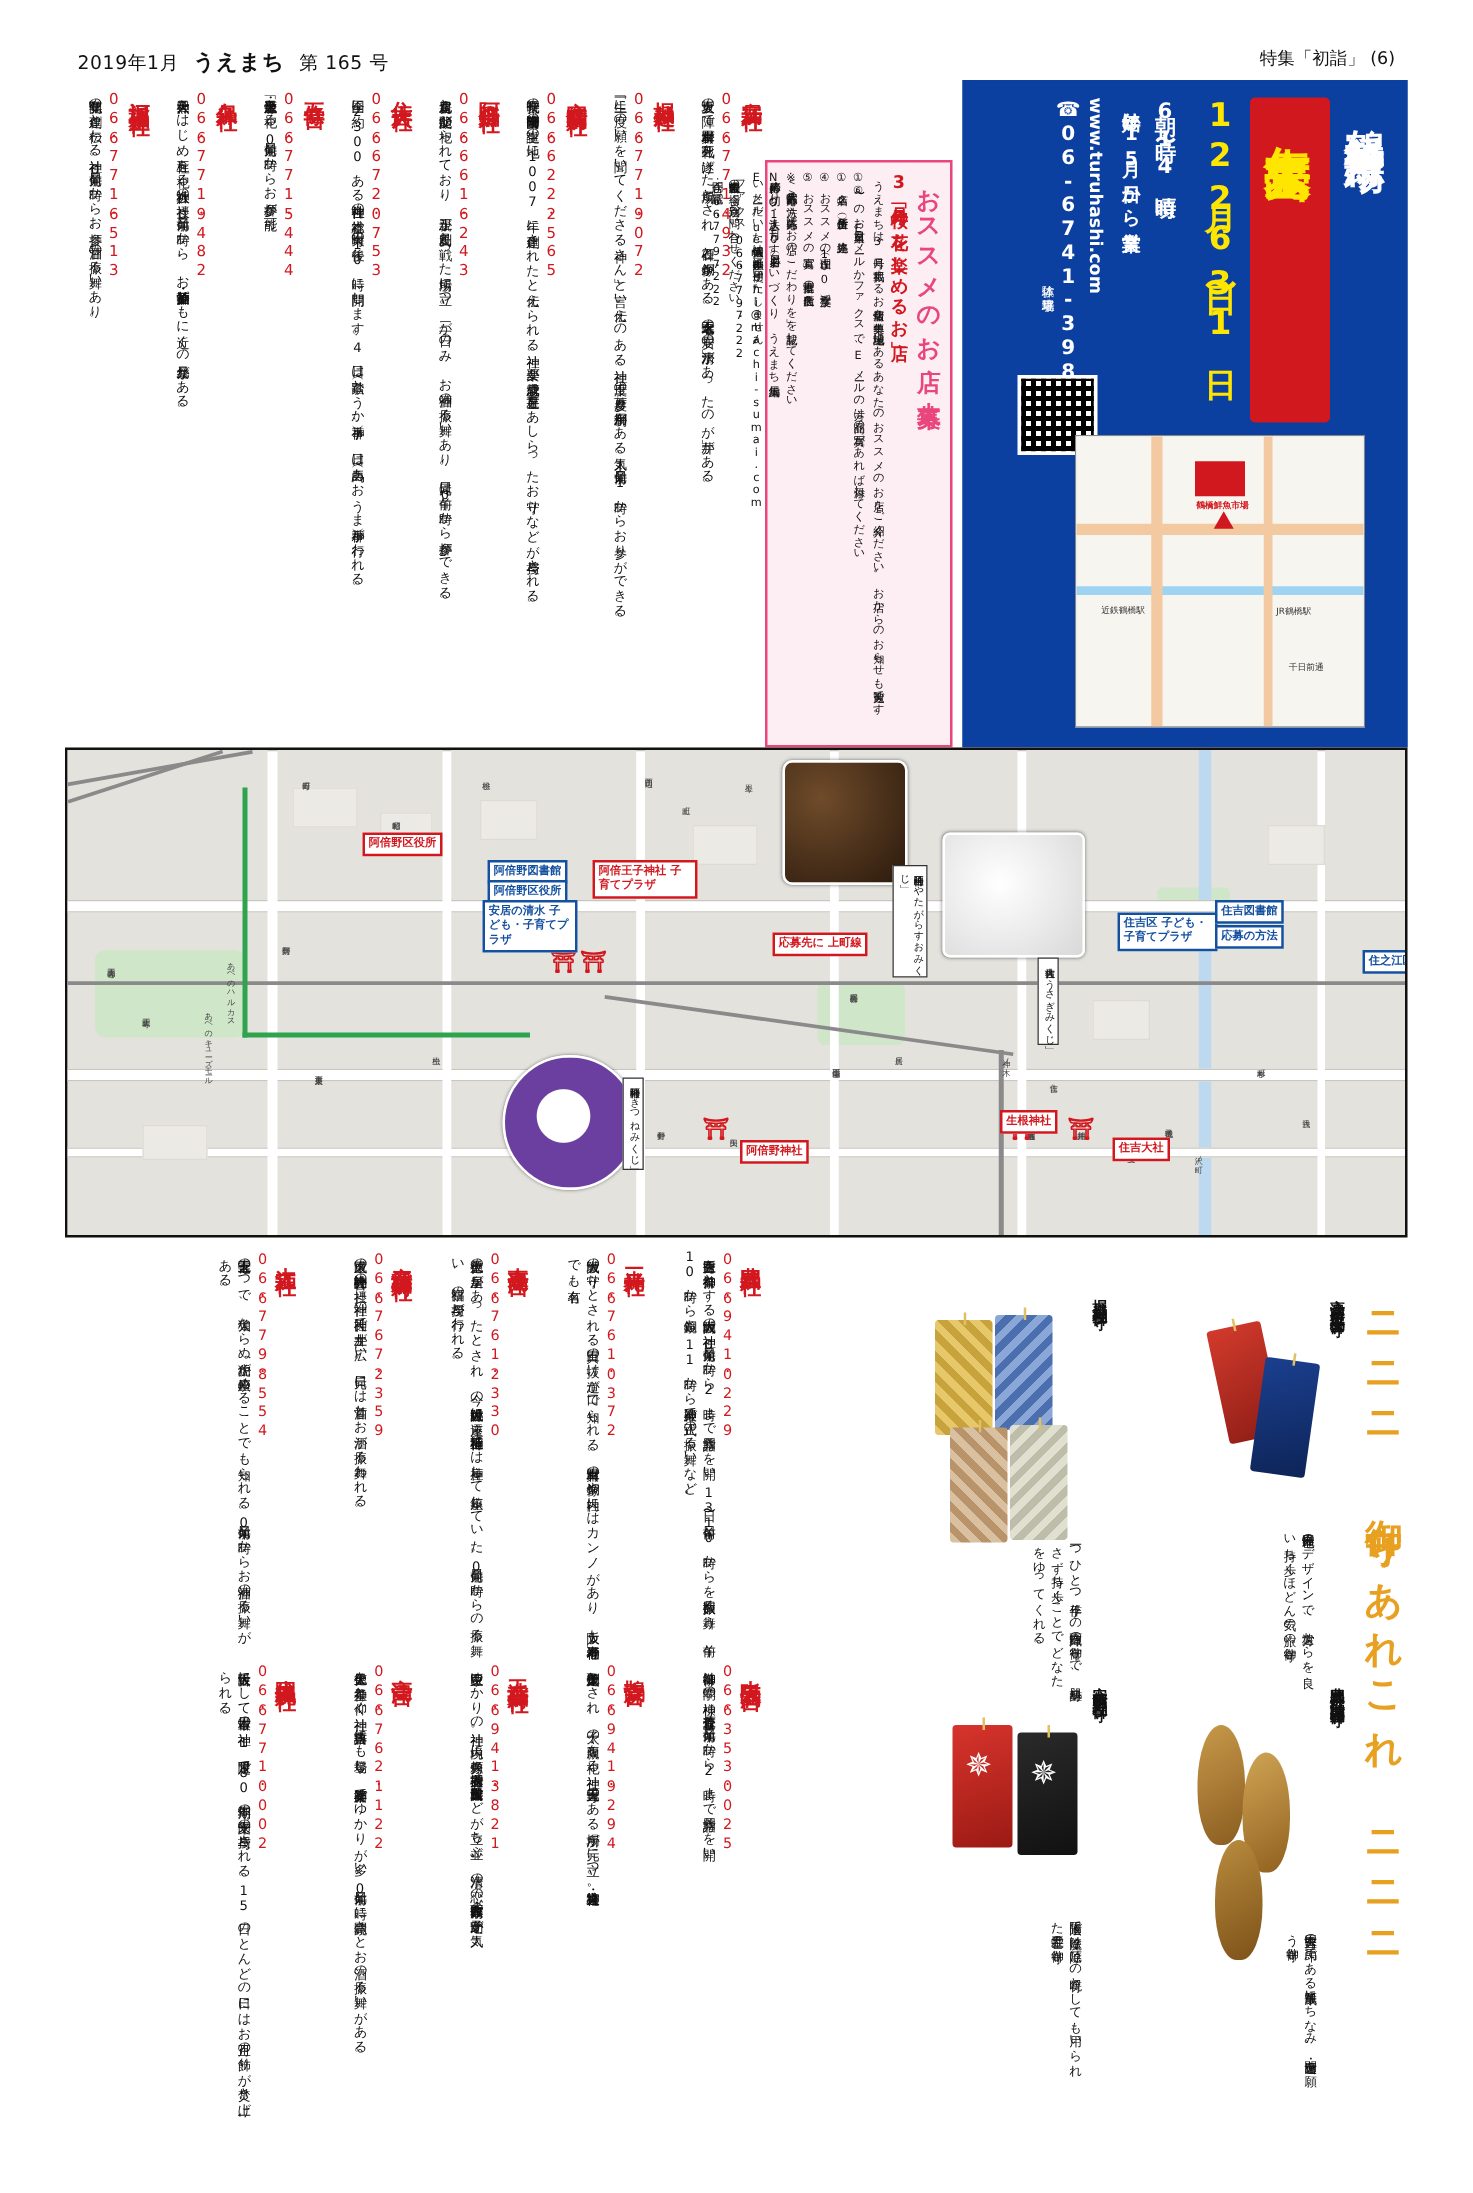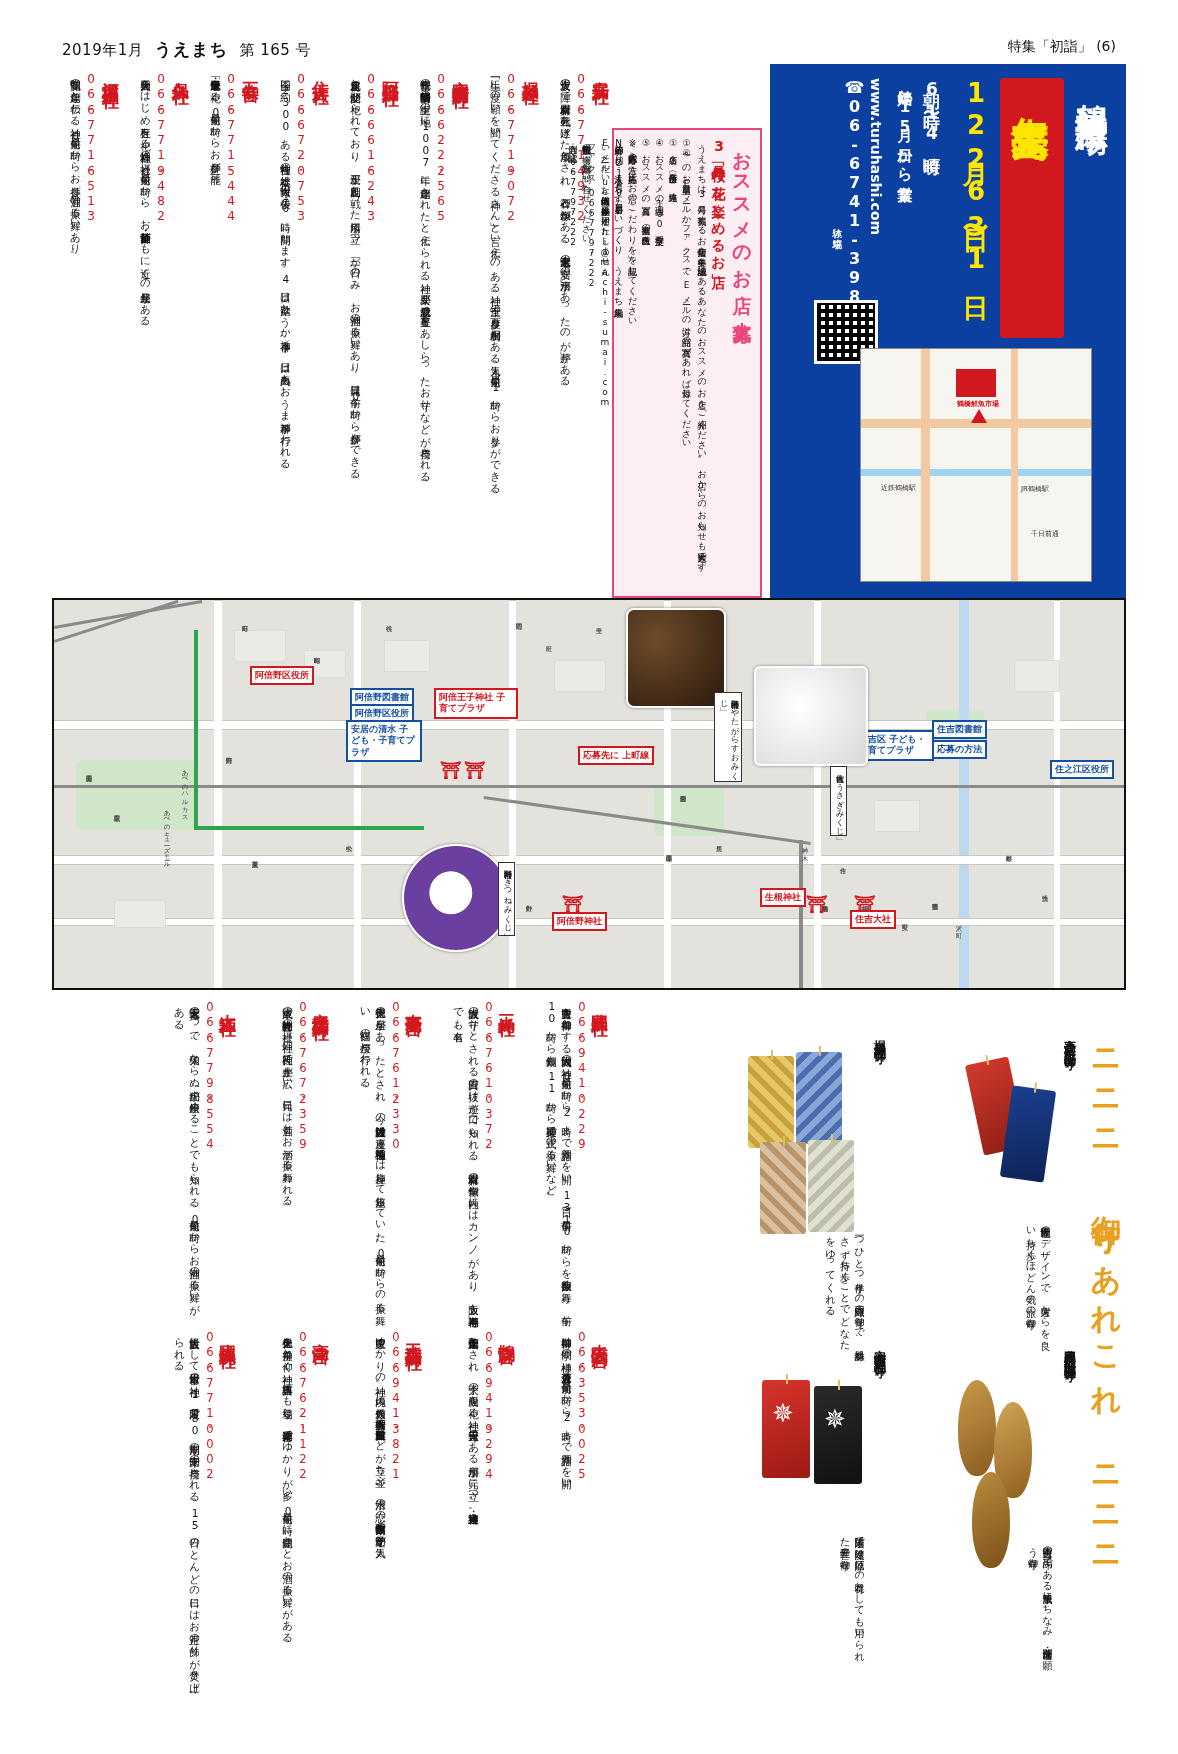--- a/index.html
+++ b/index.html
@@ -87,21 +87,21 @@
   .m-green{background:#cfe6c9;}
   .m-grey{background:#e4e2dd;}
   .m-road{background:#ffffff;border-top:1px solid #c9c6bf;border-bottom:1px solid #c9c6bf;}
   .m-rail{background:#8a8a8a;}
   .m-railg{background:#2ea44f;}
   .m-river{background:#bcd9ef;}
   .m-blk{background:#eceae4;border:1px solid #dedbd4;}
   .m-lbl{font-size:6.5px;color:#444;writing-mode:vertical-rl;text-orientation:upright;}
   .torii{position:absolute;color:#d2181f;font-size:17px;font-weight:bold;line-height:1;}
   .callout{position:absolute;border:2px solid #d2181f;background:#fff;color:#d2181f;
-           font-size:9px;font-weight:bold;padding:2px 3px;line-height:1.25;white-space:nowrap;}
+           font-size:9px;font-weight:bold;padding:2px 3px;line-height:1.25;white-space:nowrap;margin-left:40px;}
   .callout.blue{border-color:#1450a0;color:#1450a0;}
   .photo{position:absolute;border:2px solid #fff;box-shadow:0 0 3px rgba(0,0,0,.5);overflow:hidden;}
   .photo.circ{border-radius:50%;}
   .ph-cap{position:absolute;background:#fff;border:1px solid #333;font-size:8px;
           padding:1px 2px;writing-mode:vertical-rl;text-orientation:upright;}
 
   
   .botzone{position:absolute;left:52px;top:1000px;width:1074px;height:700px;}
   .bcols{position:absolute;left:0;top:0;width:560px;height:700px;
          display:flex;flex-direction:row-reverse;}

